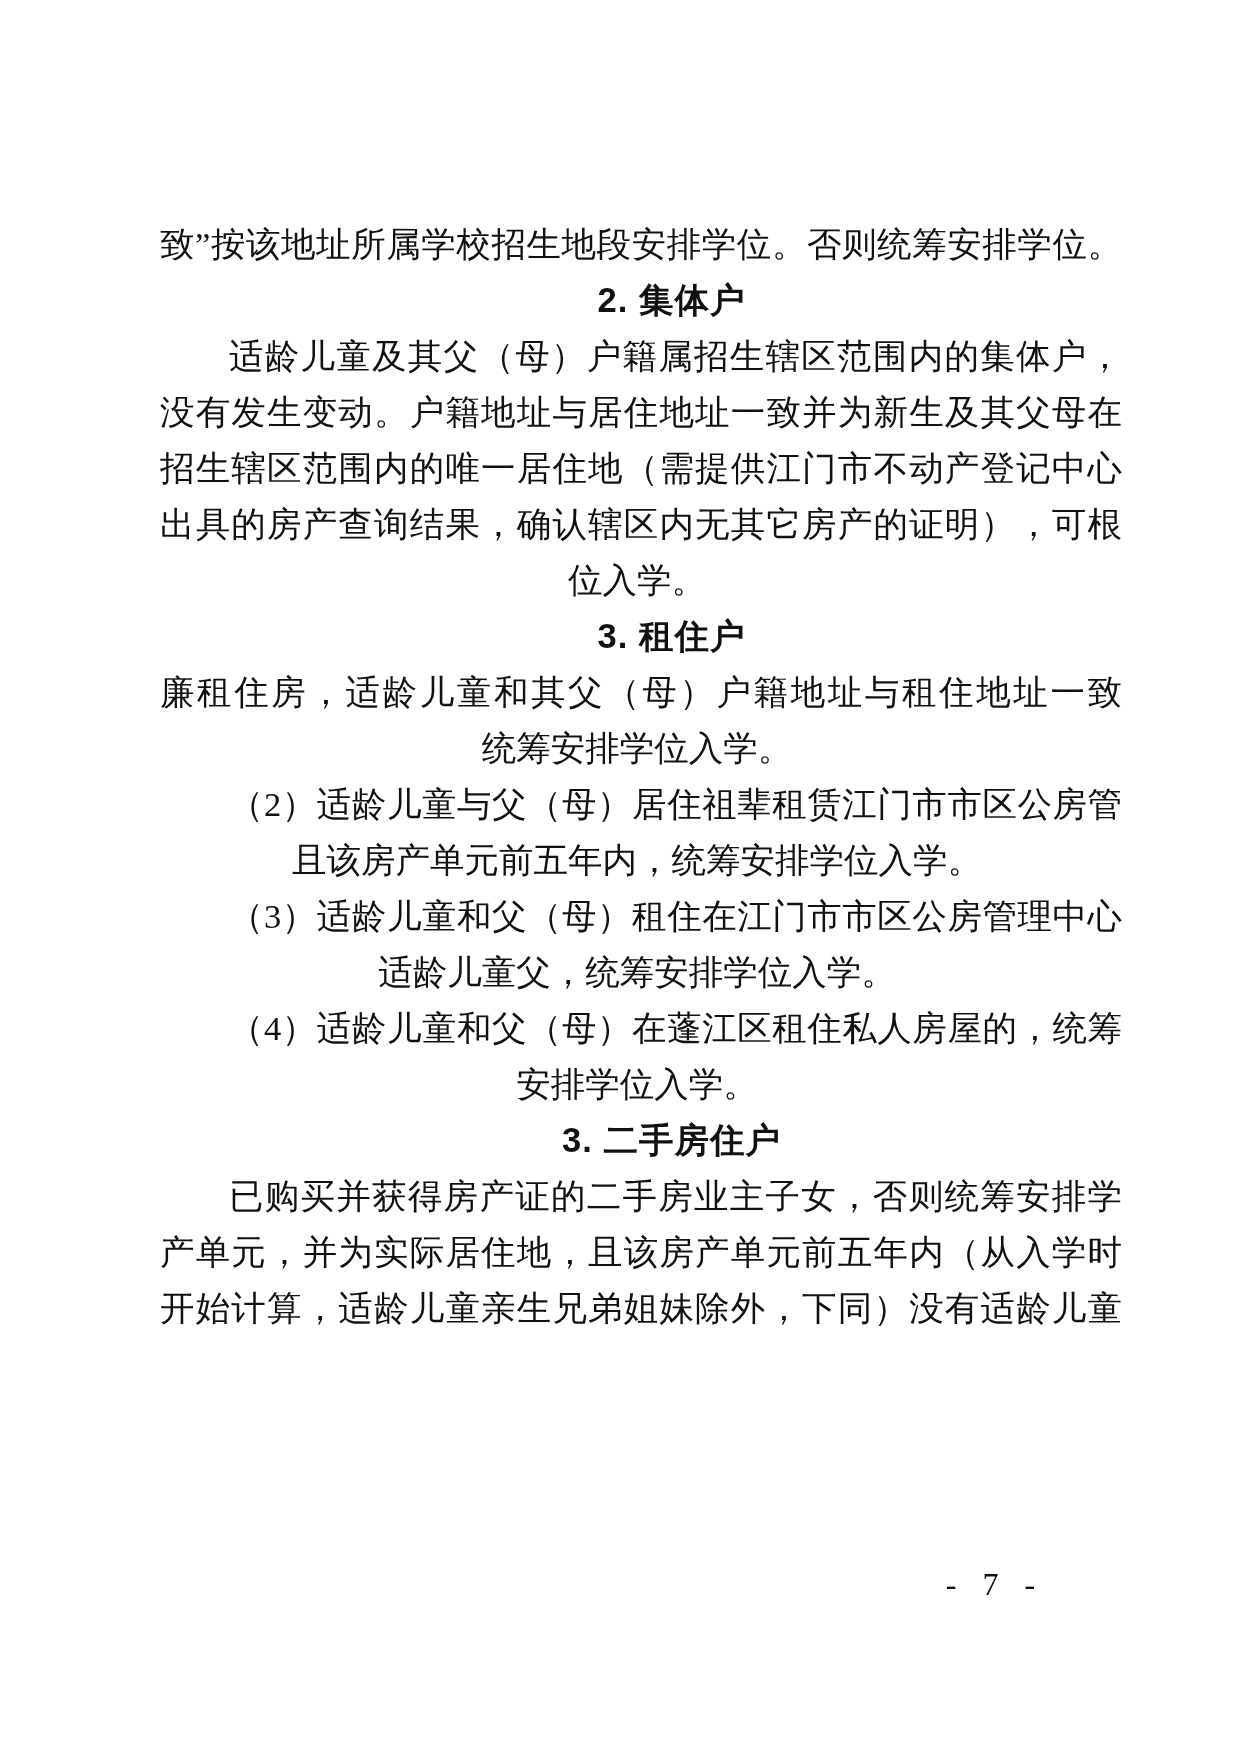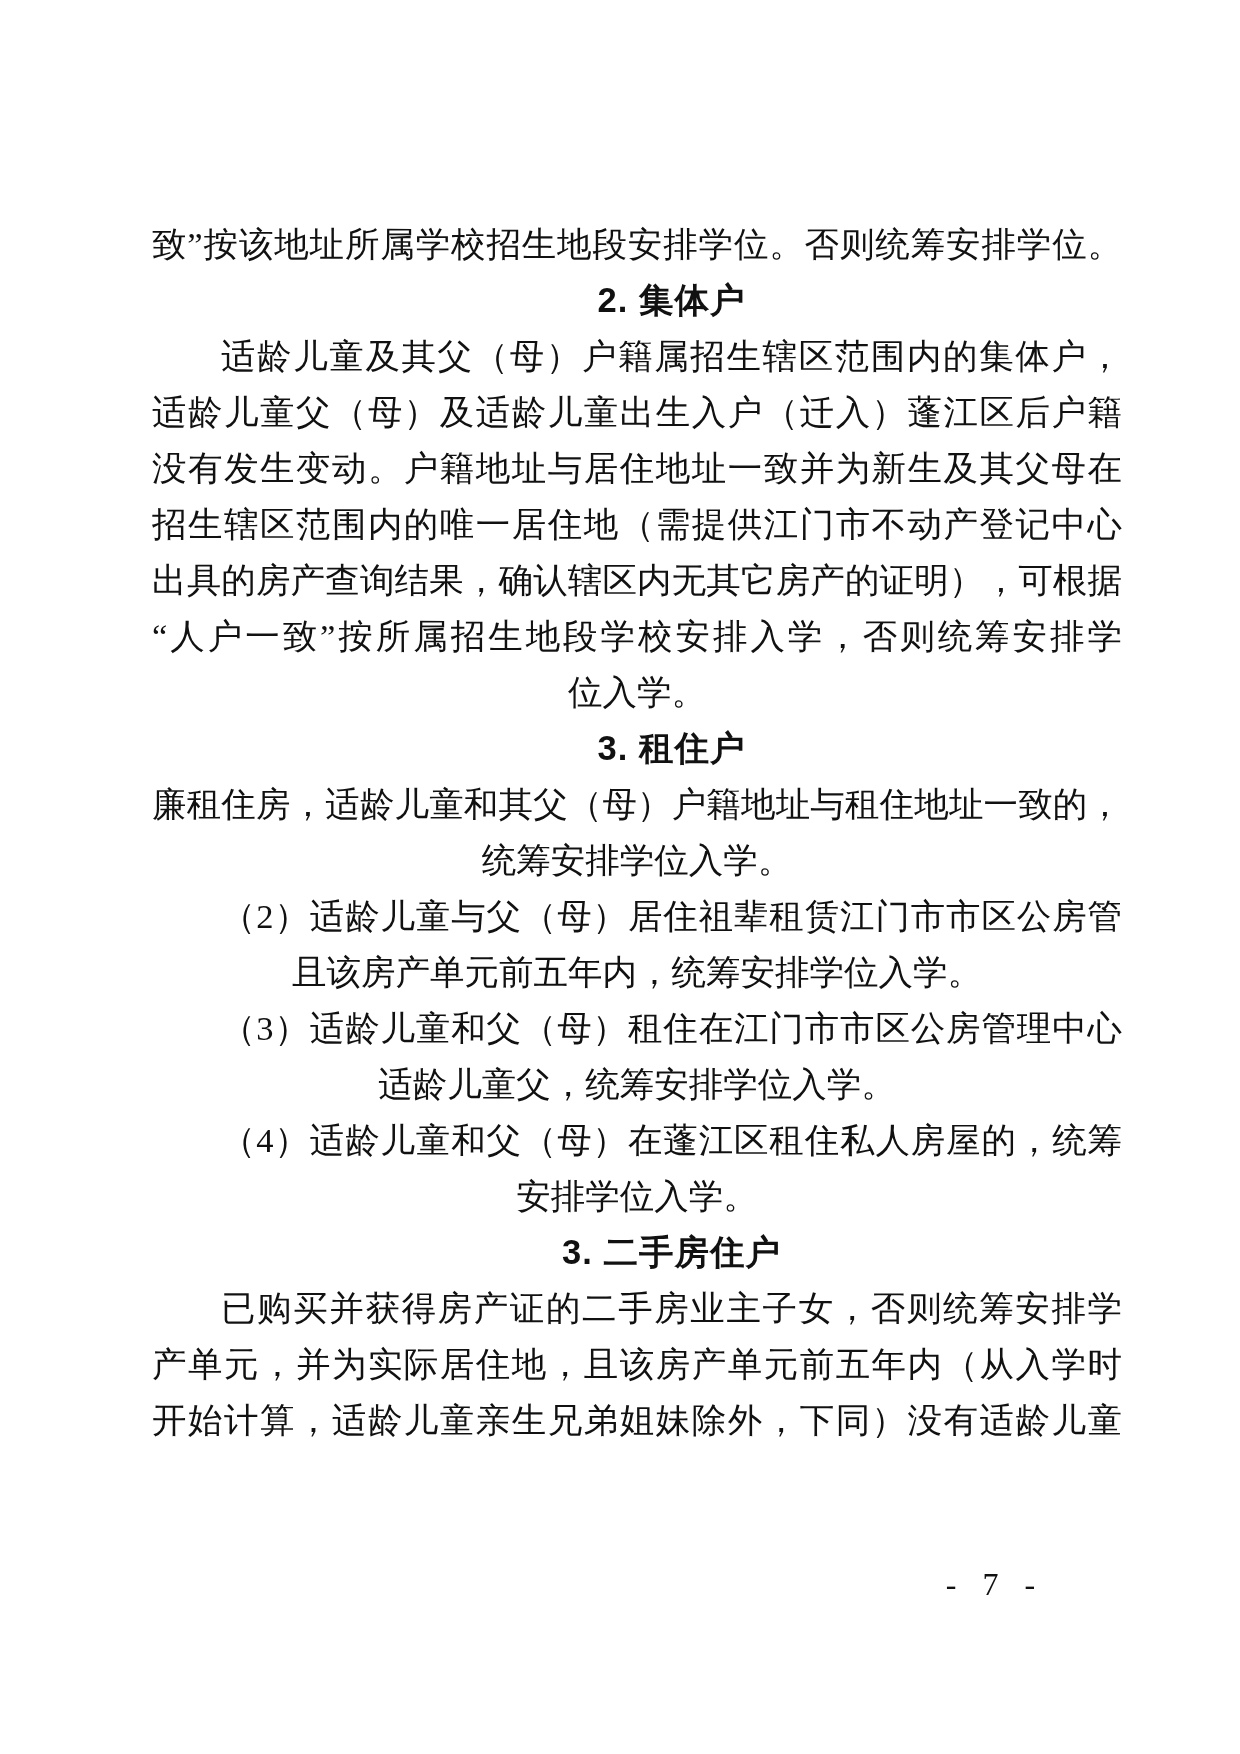--- a/index.html
+++ b/index.html
@@ -28,20 +28,21 @@
     line-height: 56px;
     height: 56px;
     overflow: hidden;
     text-align: center;
     letter-spacing: 0;
     white-space: normal;
   }
   .line.just {
     text-align: justify;
     text-align-last: justify;
+    margin-left: 8px;
   }
   .line.indent {
     padding-left: 69px;
   }
   .line.heading {
     font-weight: 700;
     font-family: "Liberation Sans", "DejaVu Sans", sans-serif;
     letter-spacing: 1px;
   }
   .page-number {
@@ -57,25 +58,23 @@
   }
 </style>
 </head>
 <body>
 
 <div class="page">
   <div class="text-block">
       <div class="line body just">致”按该地址所属学校招生地段安排学位。否则统筹安排学位。</div>
       <div class="line heading indent">2. 集体户</div>
       <div class="line body indent just">适龄儿童及其父（母）户籍属招生辖区范围内的集体户，</div>
-      <div class="line body just">适龄儿童父（母）及适龄儿童出生入户（迁入）蓬江区后户籍</div>
       <div class="line body just">没有发生变动。户籍地址与居住地址一致并为新生及其父母在</div>
       <div class="line body just">招生辖区范围内的唯一居住地（需提供江门市不动产登记中心</div>
       <div class="line body just">出具的房产查询结果，确认辖区内无其它房产的证明），可根据</div>
-      <div class="line body just">“人户一致”按所属招生地段学校安排入学，否则统筹安排学</div>
       <div class="line body">位入学。</div>
       <div class="line heading indent">3. 租住户</div>
       <div class="line body just">廉租住房，适龄儿童和其父（母）户籍地址与租住地址一致的，</div>
       <div class="line body">统筹安排学位入学。</div>
       <div class="line body indent just">（2）适龄儿童与父（母）居住祖辈租赁江门市市区公房管</div>
       <div class="line body">且该房产单元前五年内，统筹安排学位入学。</div>
       <div class="line body indent just">（3）适龄儿童和父（母）租住在江门市市区公房管理中心</div>
       <div class="line body">适龄儿童父，统筹安排学位入学。</div>
       <div class="line body indent just">（4）适龄儿童和父（母）在蓬江区租住私人房屋的，统筹</div>
       <div class="line body">安排学位入学。</div>

